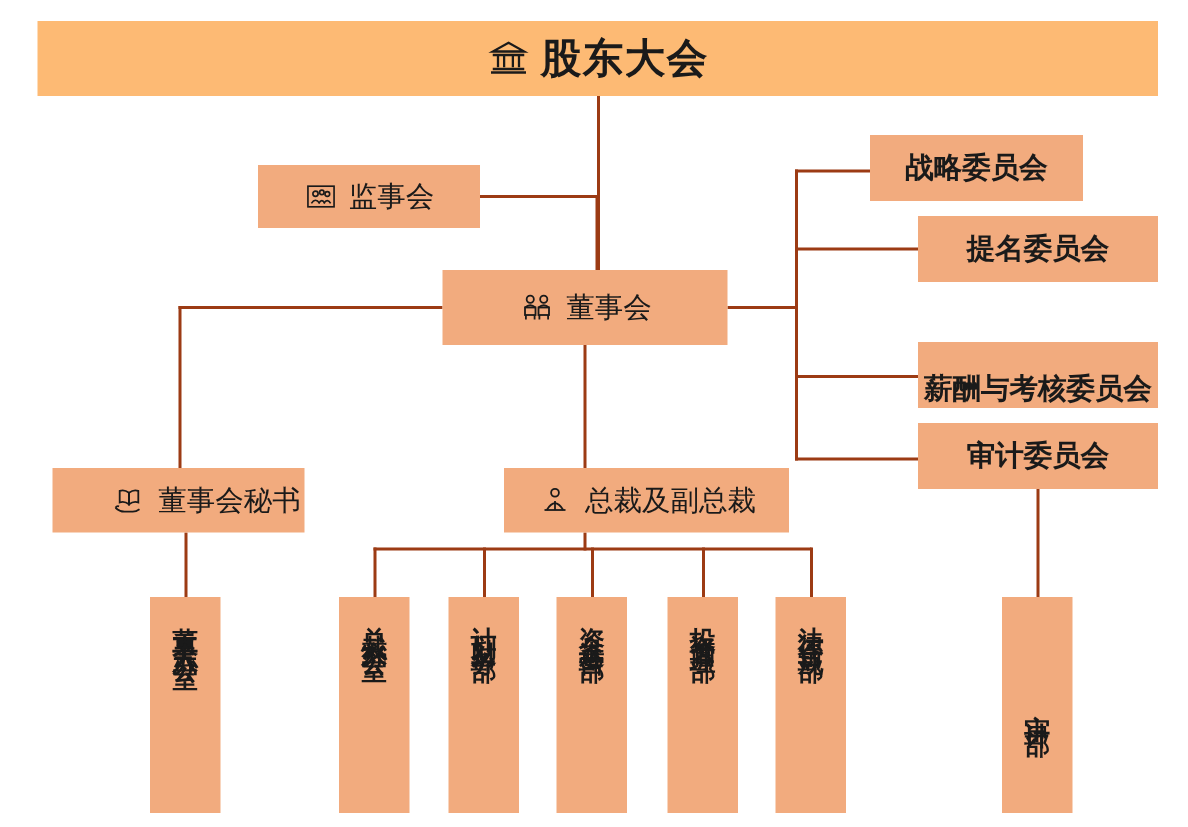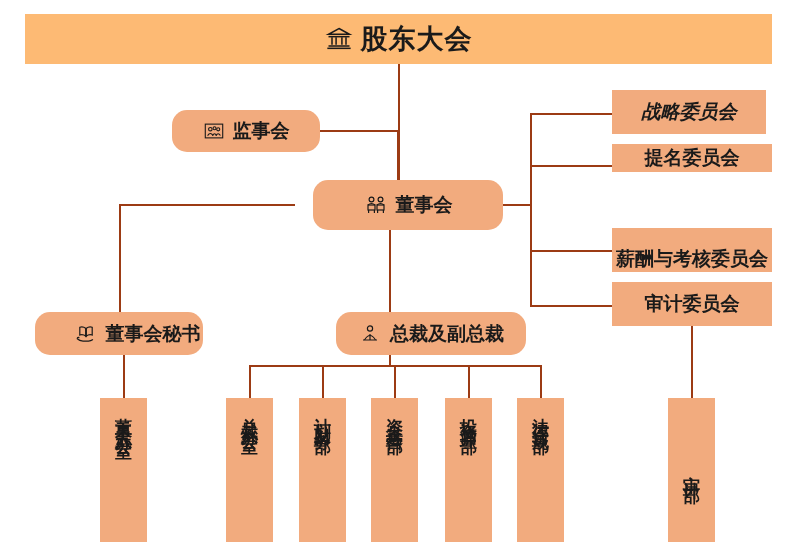--- a/index.html
+++ b/index.html
@@ -29,22 +29,21 @@
     overflow: hidden;
   }
   .node.banner {
     background: #fdba74;
     font-size: 27px;
     font-weight: 700;
     letter-spacing: 1px;
   }
   .node.mid {
     font-size: 19px;
-    font-weight: 700;
-    border-radius: 15px;
+    font-weight: 400;
   }
   .node.committee {
     font-size: 19px;
     font-weight: 700;
     justify-content: center;
   }
   .node.dept {
     font-size: 17px;
     font-weight: 700;
     writing-mode: vertical-rl;
@@ -138,21 +137,21 @@
         <circle cx="12.6" cy="9" r="1.6"></circle>
         <circle cx="16.6" cy="10.2" r="1.7"></circle>
         <path d="M5 17 q3 -4.5 6 0"></path>
         <path d="M10.4 17 q2.2 -4 4.4 0"></path>
         <path d="M14 17 q2.6 -4 5 0"></path>
       </svg>
     </span>
     <span class="node-label">监事会</span>
   </div>
 
-  <div class="node mid" style="left:313px; top:180px; width:190px; height:50px;">
+  <div class="node mid" style="left:295px; top:180px; width:190px; height:50px;">
     <span class="icon">
       <svg width="24" height="24" viewBox="0 0 24 24" fill="none" stroke="#1a1a1a" stroke-width="1.2">
         <circle cx="7.5" cy="6.5" r="2.4"></circle>
         <circle cx="16.5" cy="6.5" r="2.4"></circle>
         <path d="M4 12 q3.5 -3 7 0"></path>
         <path d="M13 12 q3.5 -3 7 0"></path>
         <rect x="4" y="12" width="7" height="5"></rect>
         <rect x="13" y="12" width="7" height="5"></rect>
         <line x1="4.6" y1="17" x2="4.6" y2="20"></line>
         <line x1="10.4" y1="17" x2="10.4" y2="20"></line>
@@ -181,24 +180,24 @@
       <svg width="24" height="24" viewBox="0 0 24 24" fill="none" stroke="#1a1a1a" stroke-width="1.2">
         <circle cx="12" cy="6.5" r="2.6"></circle>
         <path d="M6.5 18 q5.5 -9 11 0"></path>
         <line x1="5" y1="18" x2="19" y2="18"></line>
         <line x1="12" y1="12" x2="12" y2="18"></line>
       </svg>
     </span>
     <span class="node-label">总裁及副总裁</span>
   </div>
 
-  <div class="node committee" style="left:612px; top:90px; width:154px; height:44px;font-style:italic;">
+  <div class="node committee" style="left:580px; top:90px; width:142px; height:44px;">
     <span class="node-label">战略委员会</span>
   </div>
-  <div class="node committee" style="left:612px; top:144px; width:160px; height:28px;">
+  <div class="node committee" style="left:612px; top:144px; width:160px; height:44px;">
     <span class="node-label">提名委员会</span>
   </div>
   <div class="node committee" style="left:612px; top:228px; width:160px; height:44px;align-items:flex-end;">
     <span class="node-label">薪酬与考核委员会</span>
   </div>
   <div class="node committee" style="left:612px; top:282px; width:160px; height:44px;">
     <span class="node-label">审计委员会</span>
   </div>
 
   <div class="node dept" style="left:100px; top:398px; width:47px; height:144px;">

